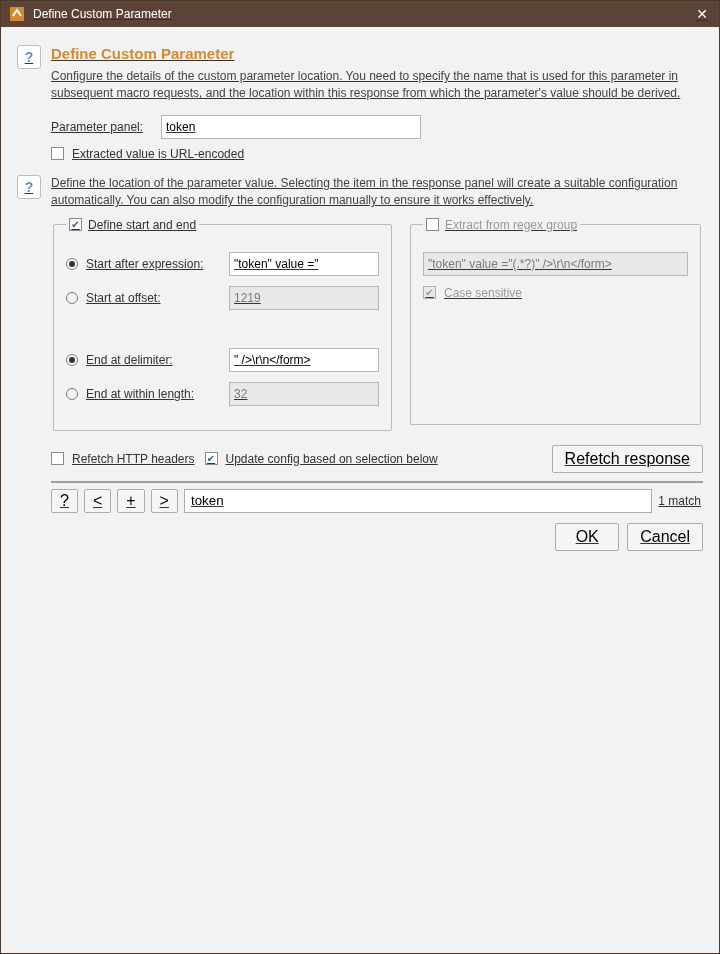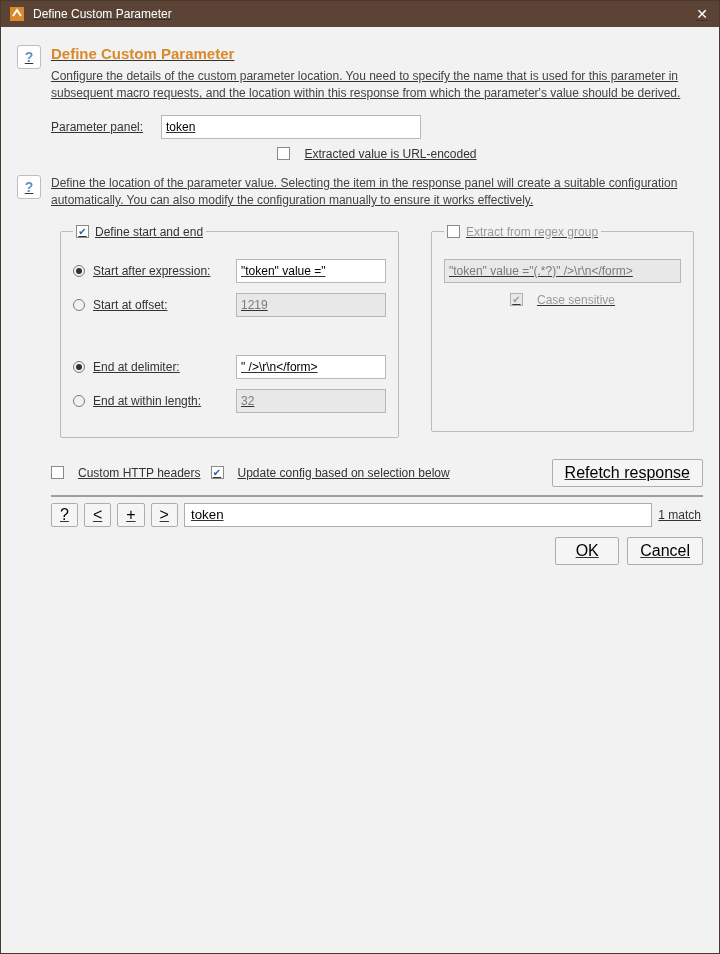--- a/index.html
+++ b/index.html
@@ -10,35 +10,35 @@
   .titlebar .close{width:18px;text-align:center;font-size:14px;cursor:pointer;}
   .content{flex:1;background:#f2f2f2;padding:18px 16px 10px 16px;display:flex;flex-direction:column;overflow:hidden;}
   .row{display:flex;align-items:flex-start;margin-bottom:14px;}
   .help-icon{width:22px;height:22px;border:1px solid #bdbdbd;border-radius:3px;display:flex;align-items:center;justify-content:center;color:#6a8fb5;font-weight:bold;font-size:14px;background:#fff;margin-right:10px;flex:none;}
   .section-title{font-size:15px;font-weight:bold;color:#d88a2b;margin-bottom:6px;}
   .desc{color:#444;line-height:1.45;}
   .form-row{display:flex;align-items:center;margin:12px 0 4px 0;}
   .form-row label{width:110px;}
   input[type=text]{height:20px;border:1px solid #b7b7b7;padding:1px 4px;font-family:inherit;font-size:12px;background:#fff;}
   input[type=text].disabled{background:#e8e8e8;color:#7a7a7a;}
-  fieldset{border:1px solid #bbb;border-radius:2px;padding:10px 12px 14px 12px;margin:9px;}
+  fieldset{border:1px solid #bbb;border-radius:2px;padding:10px 12px 14px 12px;margin:2px;}
   legend{padding:0 3px;display:flex;align-items:center;gap:6px;}
   .chk{width:13px;height:13px;border:1px solid #8a8a8a;background:#fff;display:inline-flex;align-items:center;justify-content:center;font-size:10px;color:#2c5aa0;box-sizing:border-box;}
   .chk.disabled{background:#e8e8e8;border-color:#b0b0b0;}
   .chk.checked::after{content:"✔";}
   .radio{width:12px;height:12px;border:1px solid #7a7a7a;border-radius:50%;display:inline-flex;align-items:center;justify-content:center;box-sizing:border-box;}
   .radio.selected::after{content:"";width:6px;height:6px;background:#333;border-radius:50%;}
   .opt-row{display:flex;align-items:center;margin:10px 0;gap:8px;}
   .opt-row label{width:135px;}
   .two-col{display:flex;gap:14px;margin-top:6px;}
   .col-left{flex:1.05;}
   .col-right{flex:0.95;}
   fieldset.disabled,fieldset.disabled *{color:#999;}
   .tool-row{display:flex;align-items:center;gap:10px;margin:12px 0 8px 0;}
-  .chk-label{display:flex;align-items:center;gap:14px;justify-content:center;}
+  .chk-label{display:flex;align-items:center;gap:8px;}
   .btn{background:#f5f5f5;border:1px solid #adadad;border-radius:2px;padding:4px 12px;font-family:inherit;font-size:16px;cursor:pointer;}
   .response-panel{flex:1;border:1px solid #9e9e9e;background:#fff;position:relative;overflow:hidden;}
   .response-inner{position:absolute;inset:0;overflow:auto;padding:4px 6px;font-family:Consolas,"Courier New",monospace;font-size:12px;line-height:1.35;}
   .scrollbar{position:absolute;right:0;top:0;bottom:0;width:14px;background:#efefef;border-left:1px solid #ccc;}
   .search-bar{display:flex;align-items:center;gap:6px;margin:6px 0 0 0;}
   .search-bar .btn{padding:2px 8px;min-width:22px;}
   .search-input{flex:1;height:20px;border:1px solid #adadad;padding:1px 6px;font-family:inherit;}
   .match-count{white-space:nowrap;padding-right:2px;}
   .footer{display:flex;justify-content:flex-end;gap:8px;margin-top:10px;}
   .footer .btn{min-width:64px;}
@@ -124,21 +124,21 @@
                 <span>Case sensitive</span>
               </div>
               <div style="height:110px"></div>
             </fieldset>
           </div>
         </div>
 
         <div class="tool-row">
           <span class="chk-label">
             <span class="chk"></span>
-            <span>Custom HTTP headers</span>
+            <span>Refetch HTTP headers</span>
           </span>
           <span class="chk-label">
             <span class="chk checked"></span>
             <span>Update config based on selection below</span>
           </span>
           <span class="spacer"></span>
           <button class="btn">Refetch response</button>
         </div>
 
         <div class="response-panel">

